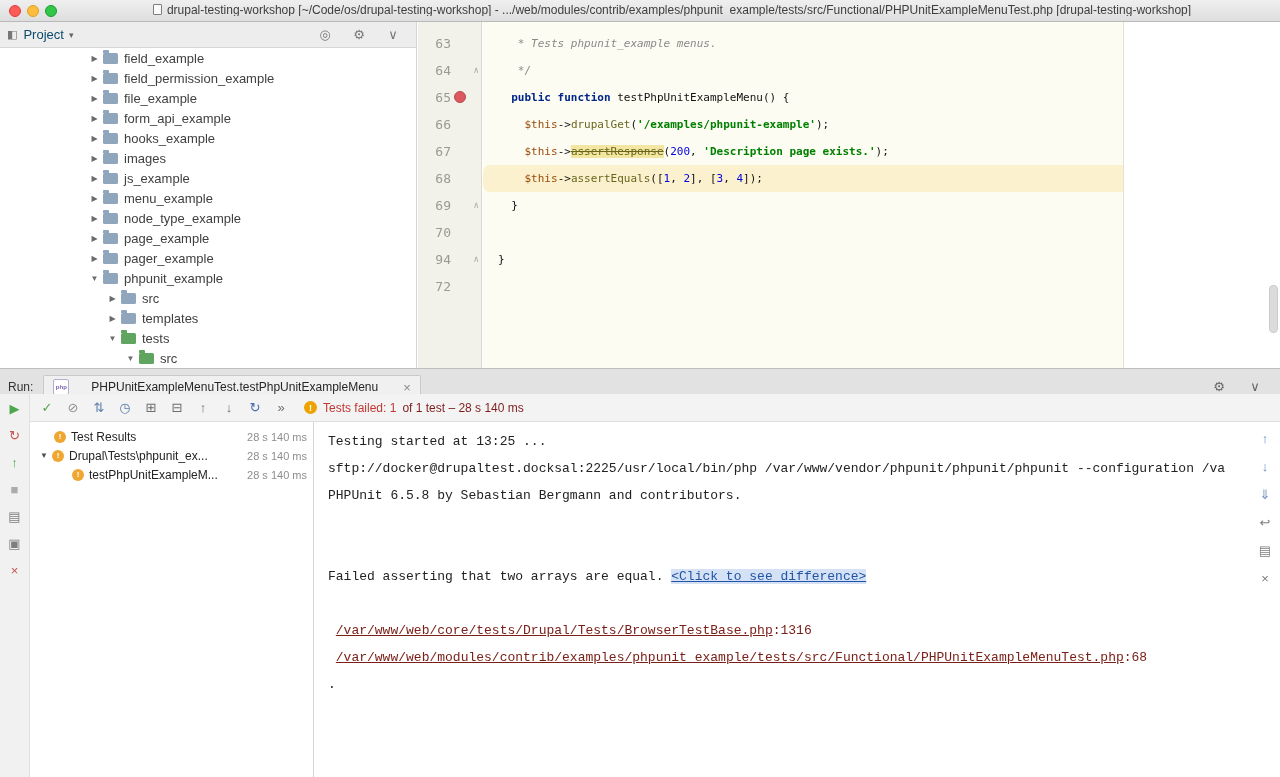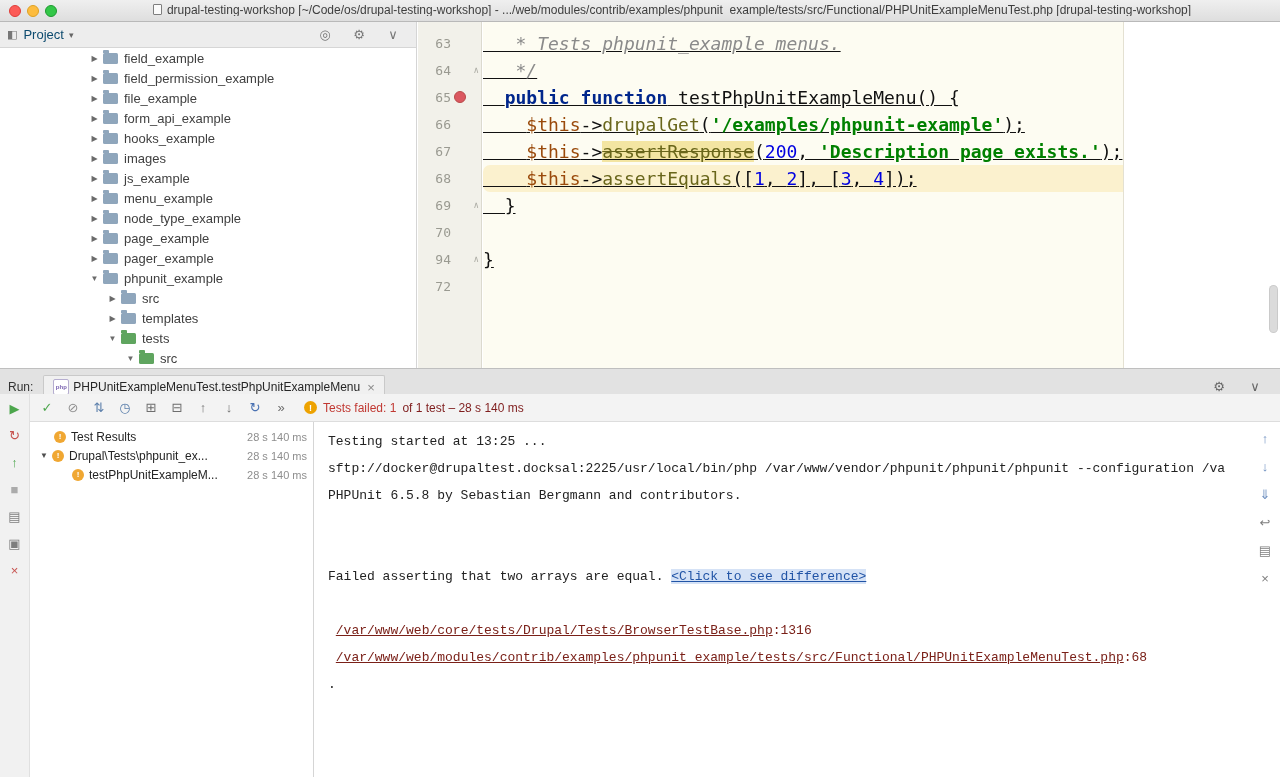--- a/index.html
+++ b/index.html
@@ -48,41 +48,41 @@
   .glines { padding-top:8px; }
   .gline { height:27px; display:flex; font-family:"DejaVu Sans Mono","Liberation Mono",monospace; font-size:13px; }
   .lnum { width:33px; text-align:right; color:#9A9A91; line-height:27px; }
   .gicons { position:relative; flex:1; }
   .fail-dot { position:absolute; left:3px; top:7px; width:12px; height:12px;
     border-radius:50%; background:#DB5860; border:1px solid #B94A4A; }
   .fold-marker { position:absolute; right:2px; top:0; line-height:27px; font-size:9px; color:#ABABA3; }
   .code-area { position:absolute; left:65px; top:0; right:0; bottom:0;
     background:linear-gradient(to right,#FDFCF2 0,#FDFCF2 640px,#E4E1D2 640px,#E4E1D2 641px,#FFF 641px); }
   .clines { padding-top:8px; }
-  .eline { height:27px; line-height:27px; white-space:pre; color:#111;
-    font-family:"DejaVu Sans Mono","Liberation Mono",monospace; font-size:18px;text-decoration:underline; }
+  .eline { height:27px; line-height:27px; white-space:pre; padding-left:15px; color:#111;
+    font-family:"DejaVu Sans Mono","Liberation Mono",monospace; font-size:11px; }
   .line-highlight { background:linear-gradient(to right,#FBF1CE 0,#FBF1CE 640px,transparent 640px);border-radius:7px; }
   .tok-comment { color:#8A8A8A; font-style:italic; }
   .tok-keyword { color:#00268C; font-weight:700; }
   .tok-variable { color:#9A4A0B; }
   .tok-method { color:#69661B; }
   .tok-string { color:#008000; font-weight:700; }
   .tok-number { color:#0000E0; }
   .tok-deprecated { text-decoration:line-through; background:#F3E5A2; }
   .ed-scroll { position:absolute; right:2px; top:263px; width:9px; height:48px;
     background:rgba(0,0,0,0.14); border:1px solid rgba(0,0,0,0.08); border-radius:6px; }
 
   
   .run-panel { position:absolute; left:0; top:368px; width:100%; height:409px;
     background:#fff; border-top:1px solid #BFBFBF; }
   .run-tabbar { position:relative; height:36px; background:#E2E2E2; border-bottom:1px solid #CCC;
     display:flex; align-items:center; }
   .run-label { font-size:12px; color:#333; margin-left:8px; }
   .run-tab { height:24px; margin-left:10px; display:flex; align-items:center;
-    background:#F0F0F0; border:1px solid #C9C9C9; border-bottom:none; padding:0 9px; gap:4px;
+    background:#F0F0F0; border:1px solid #C9C9C9; border-bottom:none; padding:0 9px; gap:22px;
     border-radius:2px 2px 0 0; }
   .php-icon { width:16px; height:16px; background:#FFF; border:1px solid #B6AED0; border-radius:2px;
     display:flex; align-items:center; justify-content:center; font-size:6px; font-weight:bold; color:#7A63B0; }
   .tab-title { font-size:12px; color:#262626; white-space:nowrap; }
   .tab-close { font-size:13px; color:#8A8A8A; margin-left:3px; }
   .tabbar-icons { margin-left:auto; display:flex; gap:18px; padding-right:16px; }
 
   .tool-icon { display:flex; align-items:center; justify-content:center;
     width:18px; height:18px; font-size:13px; cursor:default; }
 

